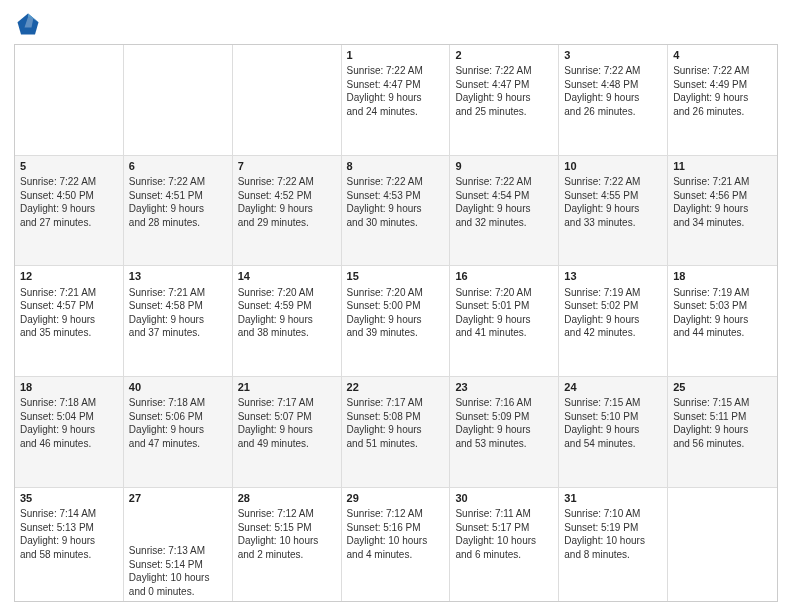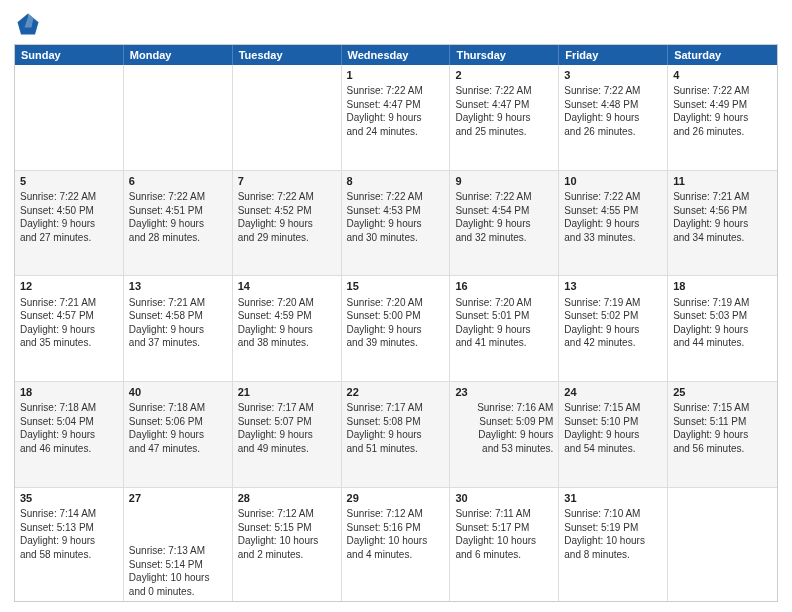--- a/index.html
+++ b/index.html
@@ -133,29 +133,20 @@
         <span class="logo-blue"></span>
       </div>
     </div>
     <div class="title-block">
       <div class="month-title"></div>
       <div class="location-title"></div>
     </div>
   </div>
 
   <div class="calendar">
-    <div class="cal-header">
-    <div class="cal-header-cell">Sunday</div>
-        <div class="cal-header-cell">Monday</div>
-        <div class="cal-header-cell">Tuesday</div>
-        <div class="cal-header-cell">Wednesday</div>
-        <div class="cal-header-cell">Thursday</div>
-        <div class="cal-header-cell">Friday</div>
-        <div class="cal-header-cell">Saturday</div>
-      </div>
     <div class="cal-body">
     <div class="cal-row">
           <div class="cal-cell"></div>
           <div class="cal-cell"></div>
           <div class="cal-cell"></div>
           <div class="cal-cell">
             <span class="day-num">1</span>
             <div class="cell-info" style="white-space: pre-line;">Sunrise: 7:22 AM
 Sunset: 4:47 PM
 Daylight: 9 hours
@@ -309,21 +300,21 @@
           </div>
           <div class="cal-cell alt-row">
             <span class="day-num">22</span>
             <div class="cell-info" style="white-space: pre-line;">Sunrise: 7:17 AM
 Sunset: 5:08 PM
 Daylight: 9 hours
 and 51 minutes.</div>
           </div>
           <div class="cal-cell alt-row">
             <span class="day-num">23</span>
-            <div class="cell-info" style="white-space: pre-line; text-align: right;">Sunrise: 7:16 AM
+            <div class="cell-info" style="white-space: pre-line;">Sunrise: 7:16 AM
 Sunset: 5:09 PM
 Daylight: 9 hours
 and 53 minutes.</div>
           </div>
           <div class="cal-cell alt-row">
             <span class="day-num">24</span>
             <div class="cell-info" style="white-space: pre-line;">Sunrise: 7:15 AM
 Sunset: 5:10 PM
 Daylight: 9 hours
 and 54 minutes.</div>

